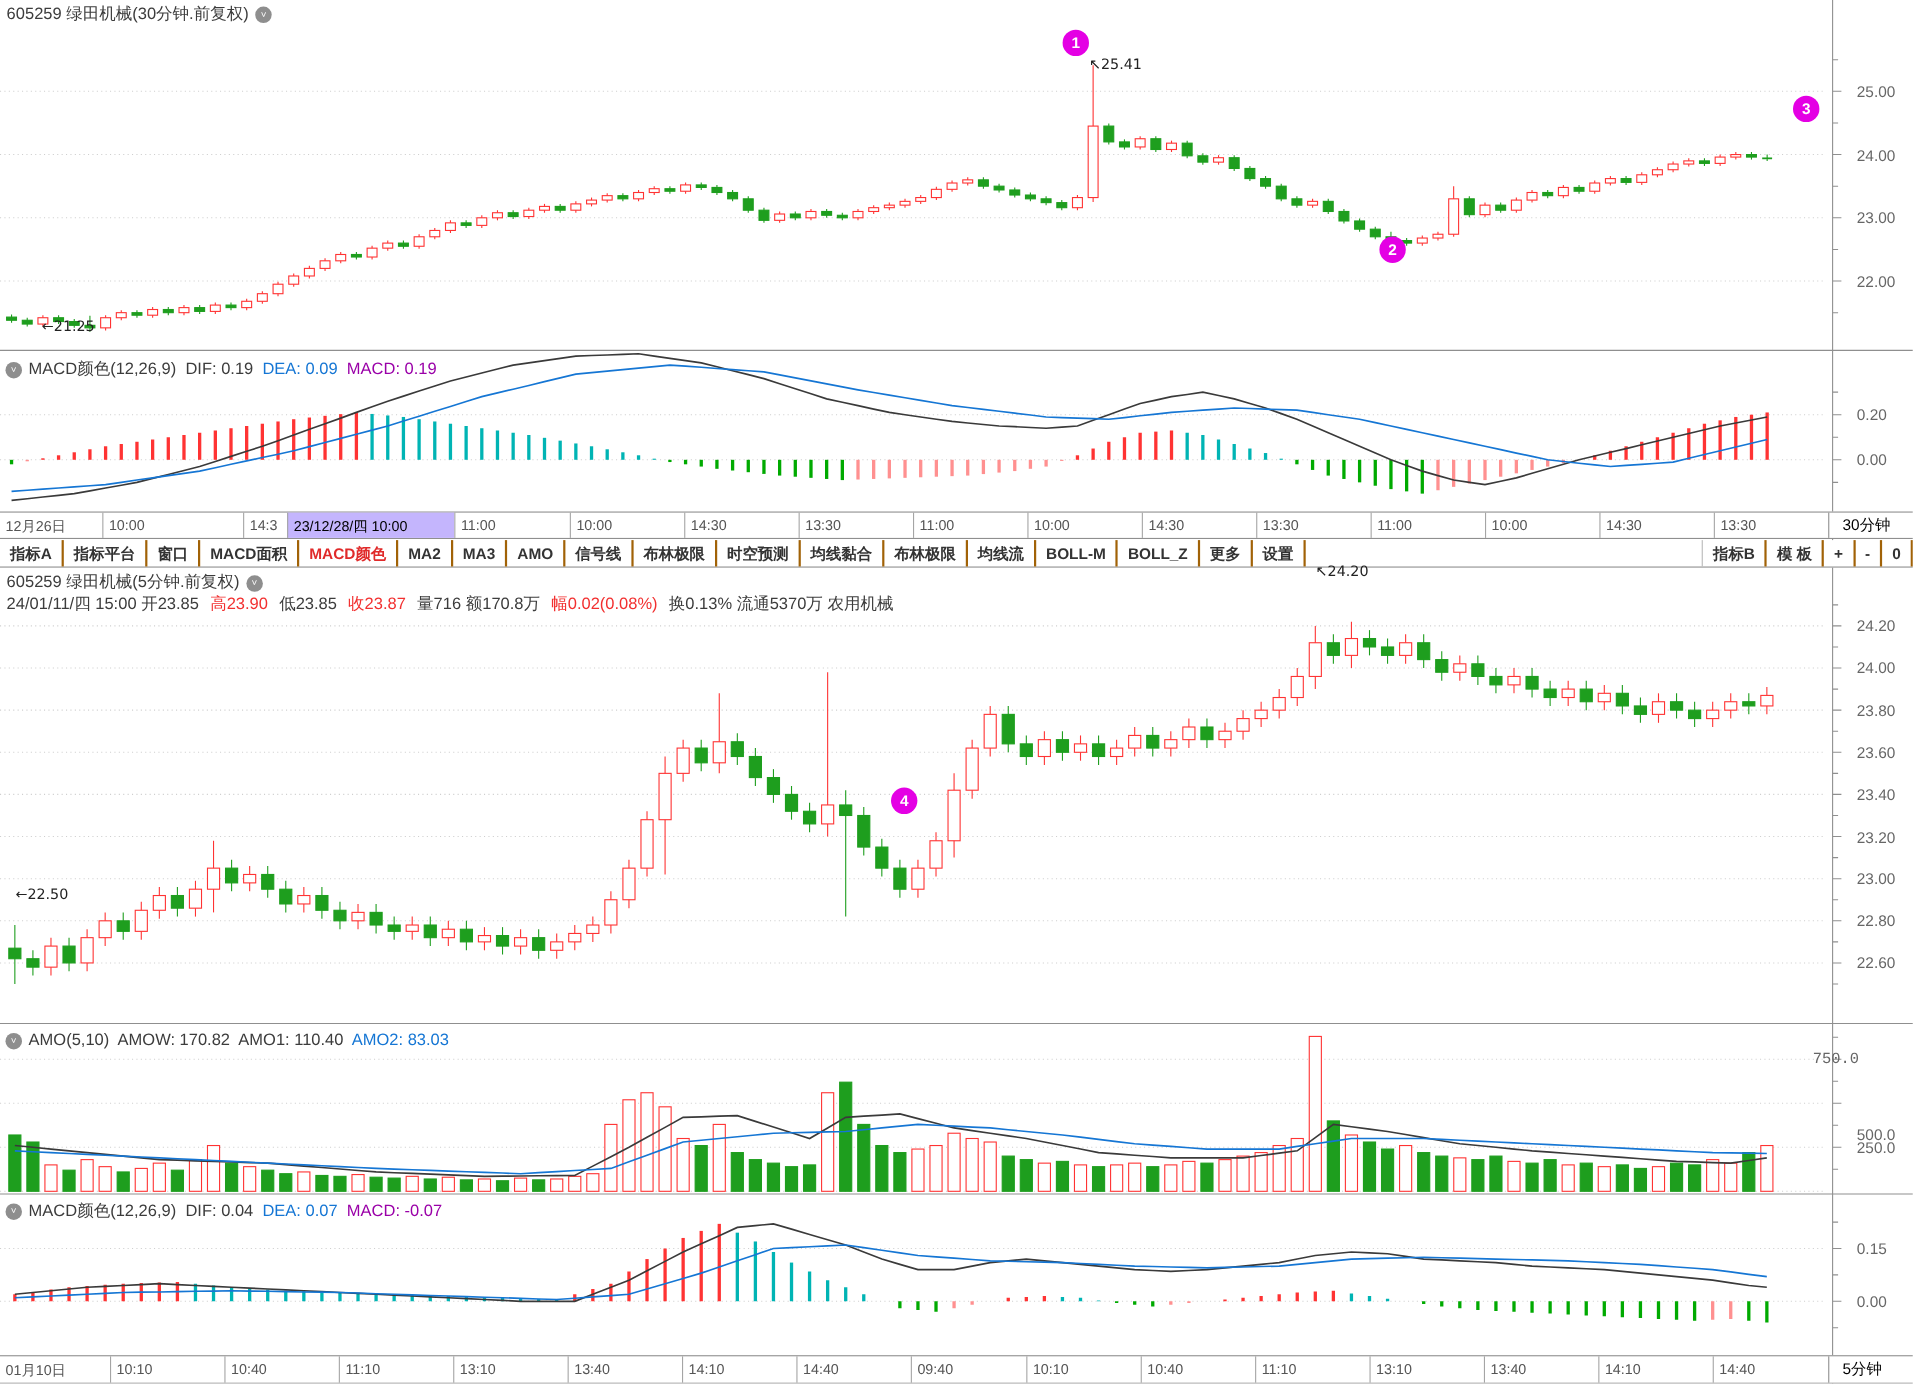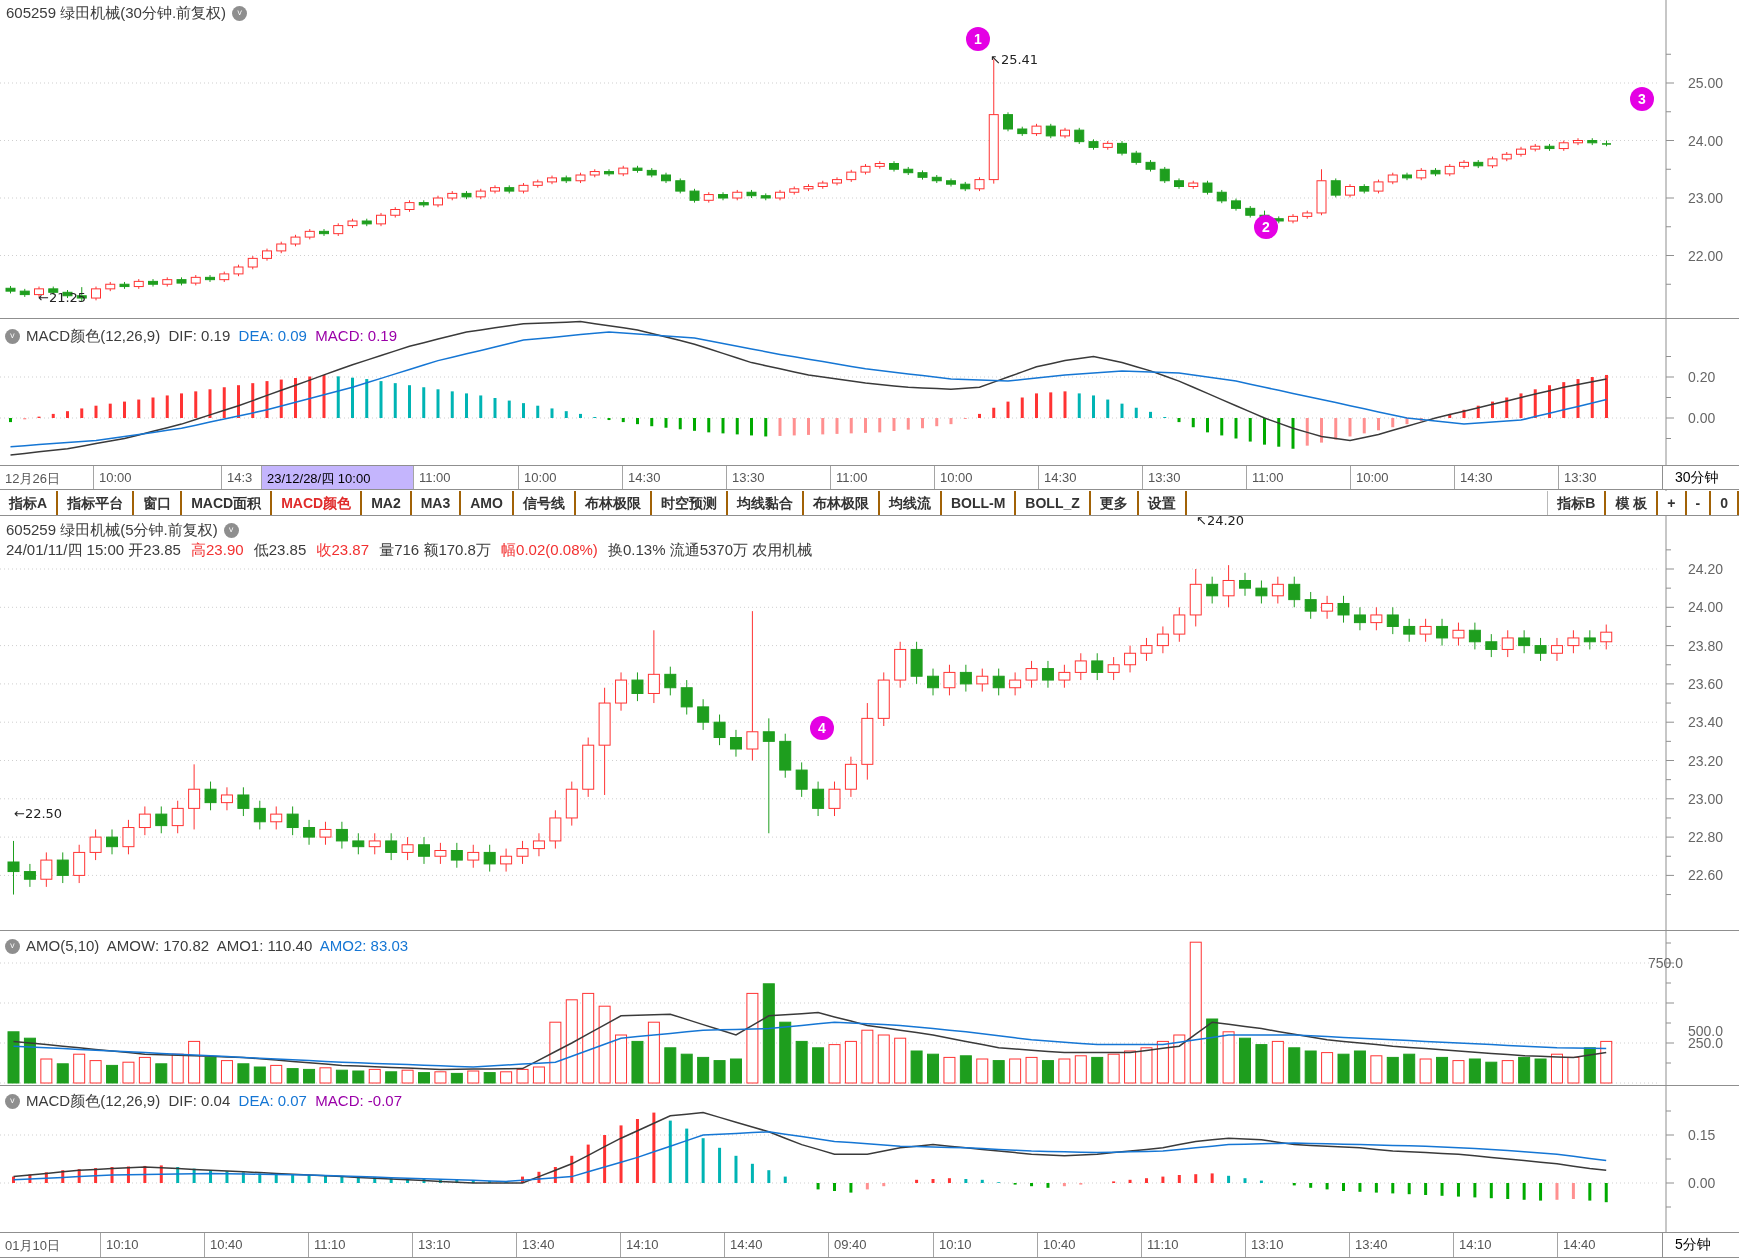--- a/index.html
+++ b/index.html
@@ -961,21 +961,21 @@
       <div class="plabel" style="left: 1688px; top: 410px;">0.00</div>
       <div class="plabel" style="left: 1688px; top: 561px;">24.20</div>
       <div class="plabel" style="left: 1688px; top: 599.3px;">24.00</div>
       <div class="plabel" style="left: 1688px; top: 637.6px;">23.80</div>
       <div class="plabel" style="left: 1688px; top: 675.9px;">23.60</div>
       <div class="plabel" style="left: 1688px; top: 714.2px;">23.40</div>
       <div class="plabel" style="left: 1688px; top: 752.5px;">23.20</div>
       <div class="plabel" style="left: 1688px; top: 790.8px;">23.00</div>
       <div class="plabel" style="left: 1688px; top: 829.1px;">22.80</div>
       <div class="plabel" style="left: 1688px; top: 867.4px;">22.60</div>
-      <div class="plabel" style="left: 1648px; top: 955px;">750.0</div>
+      <div class="plabel" style="left: 1648px; top: 955px; font-family: Liberation Mono, monospace;">750.0</div>
       <div class="plabel" style="left: 1688px; top: 995px; margin-top: 28px;">500.0</div>
       <div class="plabel" style="left: 1688px; top: 1035px;">250.0</div>
       <div class="plabel" style="left: 1688px; top: 1127px;">0.15</div>
       <div class="plabel" style="left: 1688px; top: 1175px;">0.00</div>
       <div class="marker" style="left: 978px; top: 39px;">1</div>
       <div class="marker" style="left: 1266px; top: 227px;">2</div>
       <div class="marker" style="left: 1642px; top: 99px;">3</div>
       <div class="marker" style="left: 822px; top: 728px;">4</div>
       <div class="callout" style="left: 990px; top: 52px;">↖25.41</div>
       <div class="callout" style="left: 38px; top: 290px;">←21.25</div>

